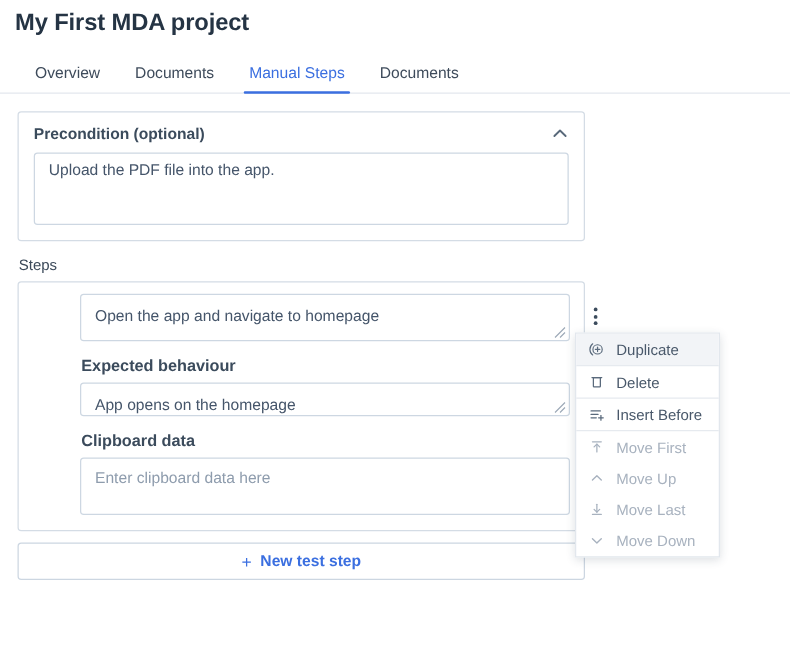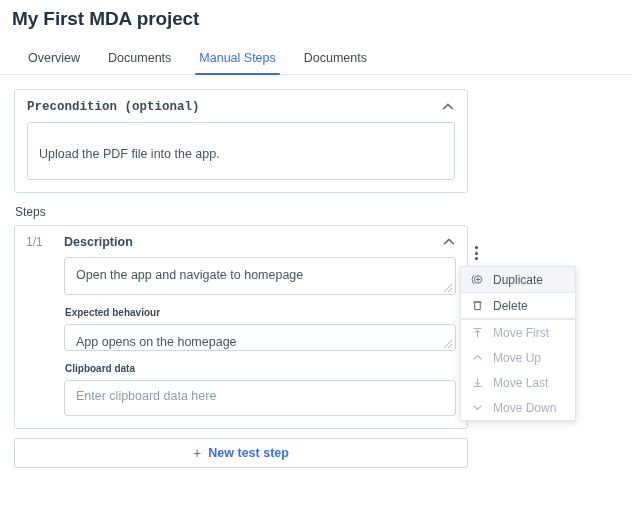--- a/index.html
+++ b/index.html
@@ -70,21 +70,20 @@
     background: #fff;
     padding: 10px 12px 12px 12px;
     box-sizing: border-box;
   }
 
   .card-head {
     display: flex;
     align-items: flex-start;
     justify-content: space-between;
     margin-bottom: 8px;
-    font-family: Liberation Mono, monospace;
   }
   .card-head-title {
     font-size: 12.5px;
     font-weight: bold;
     color: #3b4b5c;
   }
 
   .chev {
     width: 14px;
     height: 14px;
@@ -110,21 +109,21 @@
   .resize-grip {
     position: absolute;
     right: 2px;
     bottom: 1px;
     width: 11px;
     height: 11px;
     pointer-events: none;
   }
 
   .precondition-card { width: 454px; }
-  .precondition-body { height: 58px; padding-top: 24px; }
+  .precondition-body { height: 58px; padding-top: 6px; }
 
   .steps-label {
     font-size: 12px;
     color: #3c4a5a;
     margin: 12px 0 6px 1px;
   }
 
   
   .steps-area { position: relative; }
   .step-card {
@@ -147,28 +146,28 @@
     flex: none;
   }
   .step-title {
     font-size: 12.5px;
     font-weight: bold;
     color: #3b4b5c;
     flex: 1;
   }
   .step-body { padding-left: 38px; }
   .sub-label {
-    font-size: 10px;
+    font-size: 13px;
     font-weight: bold;
     color: #3b4b5c;
     margin: 12px 0 6px 1px;
   }
   .desc-box { height: 38px; }
   .exp-box { height: 27px; }
-  .clip-box { height: 36px; padding-top: 8px;}
+  .clip-box { height: 46px; padding-top: 8px;}
 
   .newstep-btn {
     width: 454px;
     margin-top: 9px;
     height: 30px;
     border: 1px solid #ccd6e1;
     border-radius: 3px;
     background: #fff;
     color: #3b6fe0;
     font-size: 12.5px;
@@ -267,29 +266,20 @@
         </svg>
       </span>
     </div>
     <div class="field-box precondition-body">Upload the PDF file into the app.</div>
   </div>
 
   <div class="steps-label">Steps</div>
 
   <div class="steps-area">
     <div class="step-card">
-      <div class="step-head">
-        <div class="step-index">1/1</div>
-        <div class="step-title">Description</div>
-        <span class="chev">
-          <svg viewBox="0 0 14 14" width="14" height="14" fill="none" stroke="currentColor" stroke-width="1.5" stroke-linecap="round" stroke-linejoin="round">
-            <polyline points="2.5,8.8 7,4.4 11.5,8.8"></polyline>
-          </svg>
-        </span>
-      </div>
 
       <div class="step-body">
         <div class="field-box desc-box">Open the app and navigate to homepage<svg class="resize-grip" viewBox="0 0 11 11" stroke="#9aa7b5" stroke-width="0.9">
             <line x1="10" y1="2" x2="2" y2="10"></line>
             <line x1="10" y1="6" x2="6" y2="10"></line>
           </svg></div>
 
         <div class="sub-label">Expected behaviour</div>
         <div class="field-box exp-box">App opens on the homepage<svg class="resize-grip" viewBox="0 0 11 11" stroke="#9aa7b5" stroke-width="0.9">
             <line x1="10" y1="2" x2="2" y2="10"></line>
@@ -336,20 +326,32 @@
         <svg viewBox="0 0 14 14" width="13" height="13" fill="none" stroke="currentColor" stroke-width="1.1" stroke-linecap="round">
           <line x1="2.8" y1="3.3" x2="11.2" y2="3.3"></line>
           <rect x="4" y="3.3" width="6" height="8" rx="0.6"></rect>
         </svg>
       </span>
       <span>Delete</span>
     </div>
   </div>
 
   <div class="ctx-group">
+    <div class="ctx-item">
+      <span class="ctx-ico">
+        <svg viewBox="0 0 14 14" width="13" height="13" fill="none" stroke="currentColor" stroke-width="1.1" stroke-linecap="round">
+          <line x1="2" y1="4" x2="10" y2="4"></line>
+          <line x1="2" y1="7" x2="8" y2="7"></line>
+          <line x1="2" y1="10" x2="6.5" y2="10"></line>
+          <line x1="10.5" y1="8" x2="10.5" y2="12"></line>
+          <line x1="8.5" y1="10" x2="12.5" y2="10"></line>
+        </svg>
+      </span>
+      <span>Insert Before</span>
+    </div>
   </div>
 
   <div class="ctx-group">
     <div class="ctx-item disabled">
       <span class="ctx-ico">
         <svg viewBox="0 0 14 14" width="13" height="13" fill="none" stroke="currentColor" stroke-width="1.1" stroke-linecap="round" stroke-linejoin="round">
           <line x1="3.2" y1="2.6" x2="10.8" y2="2.6"></line>
           <line x1="7" y1="4.6" x2="7" y2="11.4"></line>
           <polyline points="4.6,7 7,4.6 9.4,7"></polyline>
         </svg>

